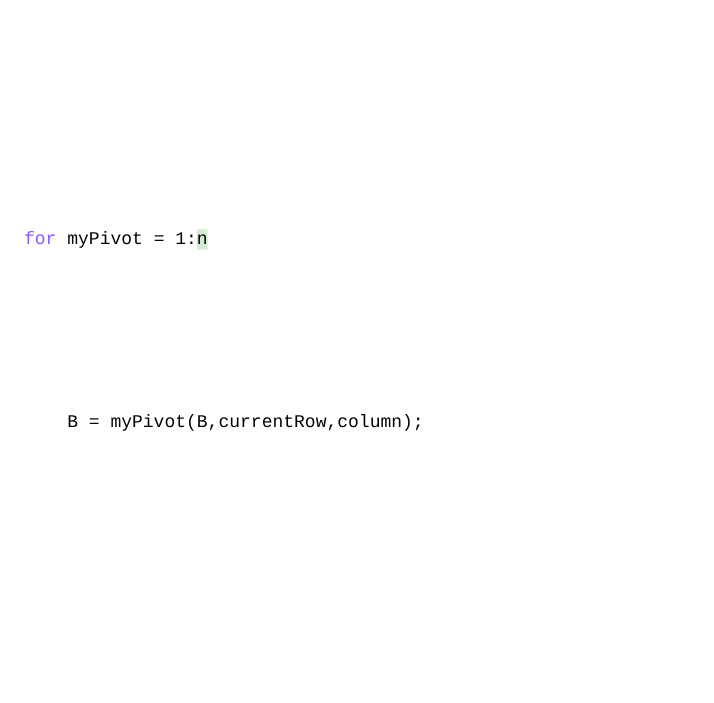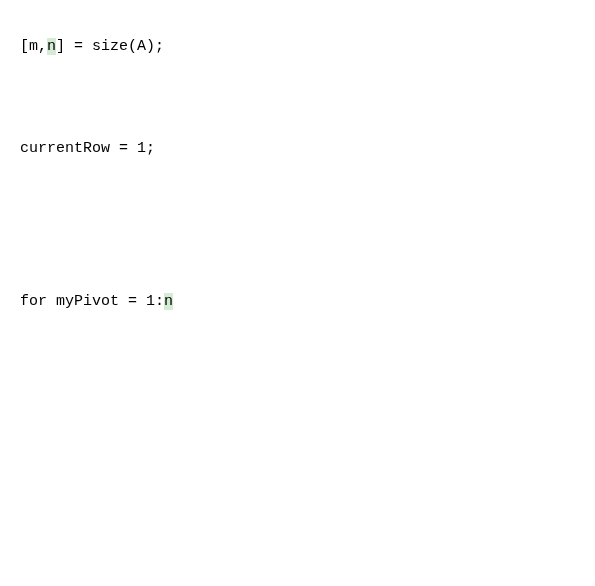--- a/index.html
+++ b/index.html
@@ -12,36 +12,35 @@
       color: #000000;
     }
     .code-container {
       white-space: pre;
     }
     .line {
       display: block;
       min-height: 1.7em;
     }
     .token-plain { color: #000000; }
-    .token-keyword { color: #000000; }
+    .token-keyword { color: #8b5cf6; }
     .highlight { background-color: #d4ecd4; }
     .indent-1 { padding-left: 4ch; }
   </style>
 </head>
 <body>
 
 <div class="code-container">
-<span class="line"><span class="token-plain">[m,</span><span class="token-plain highlight">n</span><span class="token-plain">] = size(A);</span></span>
 <span class="line"></span>
-<span class="line"><span class="token-plain">currentRow = 1;</span></span>
 <span class="line"></span>
 <span class="line"></span>
 <span class="line"><span class="token-keyword">for</span><span class="token-plain"> myPivot = 1:</span><span class="token-plain highlight">n</span></span>
 <span class="line"></span>
 <span class="line"></span>
+<span class="line indent-1"><span class="token-plain">B = myPivot(B,currentRow,column);</span></span>
 <span class="line"></span>
 
 
 
 
 
 
 
 
 

